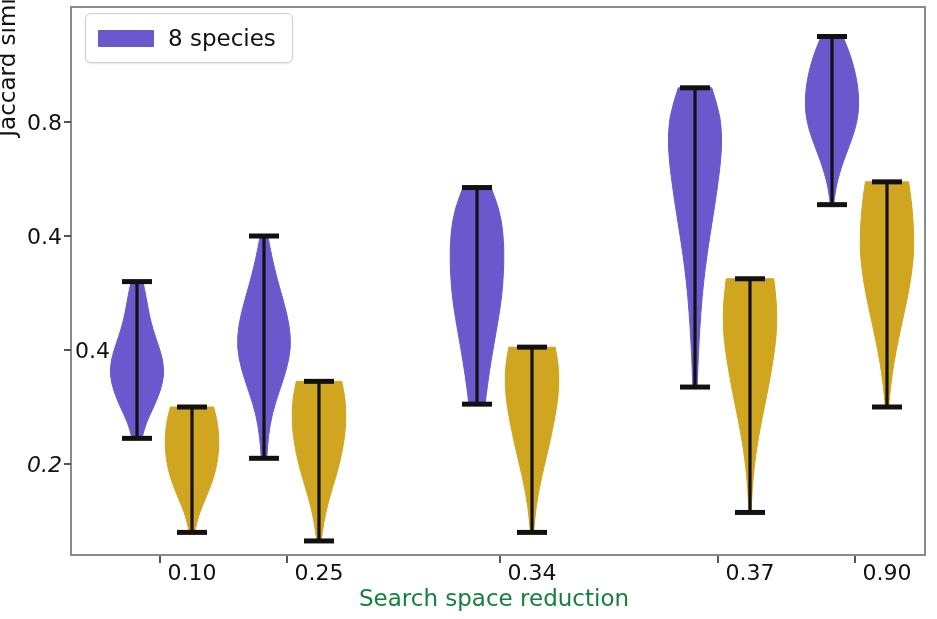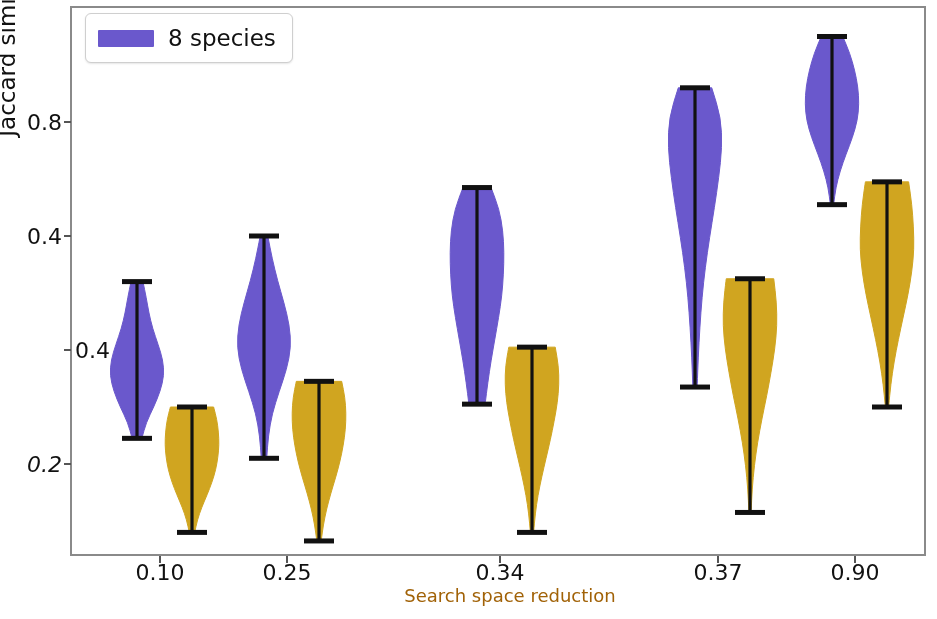--- a/index.html
+++ b/index.html
@@ -6,29 +6,29 @@
   body{width:937px;height:619px;background:#ffffff;
        font-family:"DejaVu Sans","Liberation Sans",sans-serif;overflow:hidden;}
   #root{position:relative;width:937px;height:619px;}
 
   .axes-frame{position:absolute;left:70px;top:6px;width:856px;height:550px;
       border:2px solid #8a8a8a;box-sizing:border-box;background:#fff;}
 
   .ylabel{position:absolute;left:-6px;top:168px;width:260px;
       transform:rotate(-90deg);transform-origin:left top;
       font-size:23px;color:#111;text-align:center;white-space:nowrap;}
-  .xlabel{position:absolute;left:82px;top:585px;width:856px;text-align:center;
-      font-size:18px;color:#a16207;}
+  .xlabel{position:absolute;left:66px;top:585px;width:856px;text-align:center;
+      font-size:23px;color:#15803d;}
 
   .ytick-label{position:absolute;right:0;font-size:22px;color:#111;
       text-align:right;transform:translateY(-50%);white-space:nowrap;}
   .ytick-mark{position:absolute;width:7px;height:2px;background:#555;
       transform:translateY(-50%);}
   .xtick-label{position:absolute;top:560px;font-size:22px;color:#111;
-      transform:translateX(-50%);white-space:nowrap;}
+      transform:translateX(-50%);white-space:nowrap;margin-left:32px;}
   .xtick-mark{position:absolute;top:556px;width:2px;height:7px;background:#555;
       transform:translateX(-50%);}
 
   .violin-svg{position:absolute;left:0;top:0;width:937px;height:619px;
       overflow:visible;pointer-events:none;}
 
   .legend{position:absolute;left:85px;top:13px;background:#fff;
       border:1px solid #cfcfcf;border-radius:6px;padding:9px 16px 9px 12px;
       box-shadow:0 1px 2px rgba(0,0,0,.10);}
   .legend-row{display:flex;align-items:center;height:30px;}

